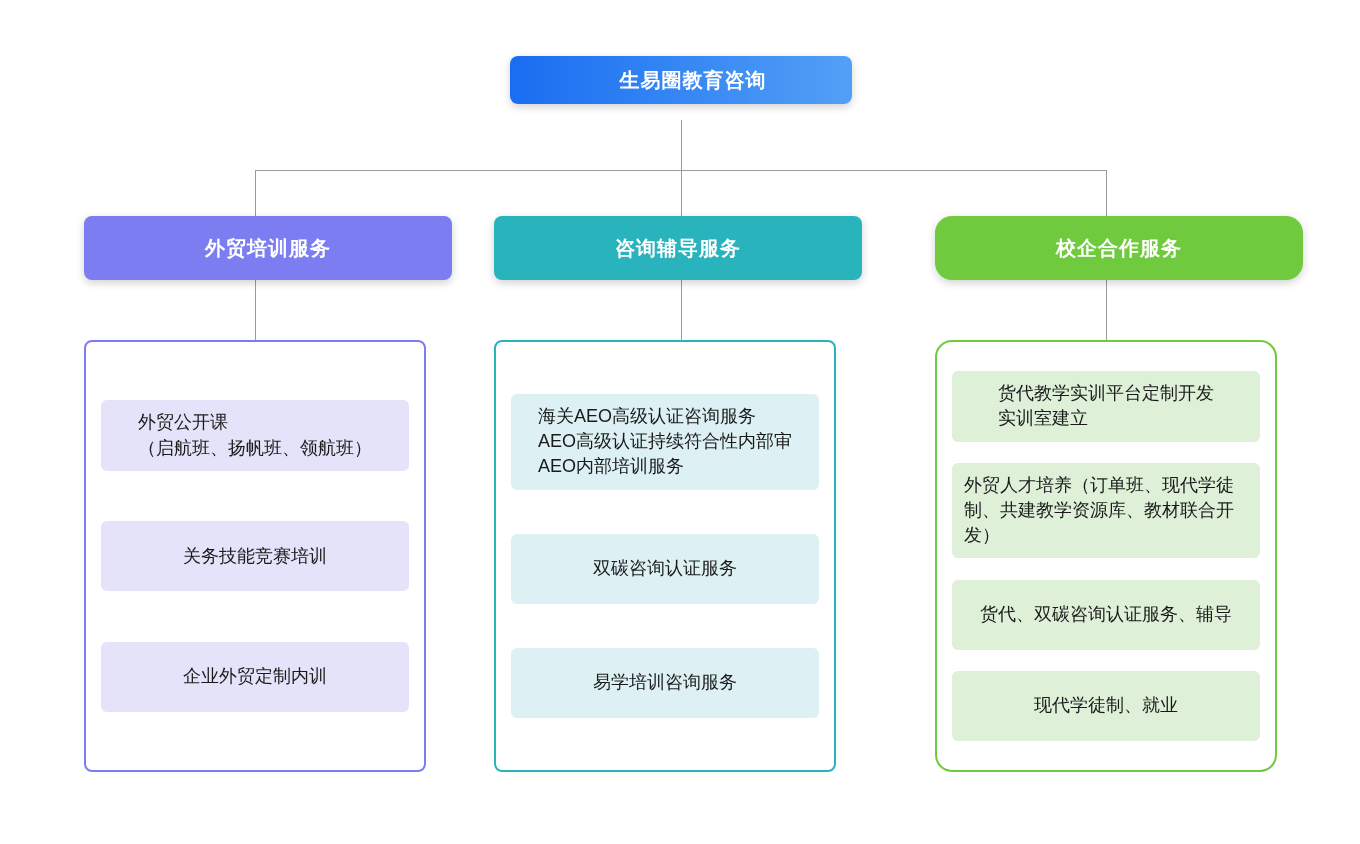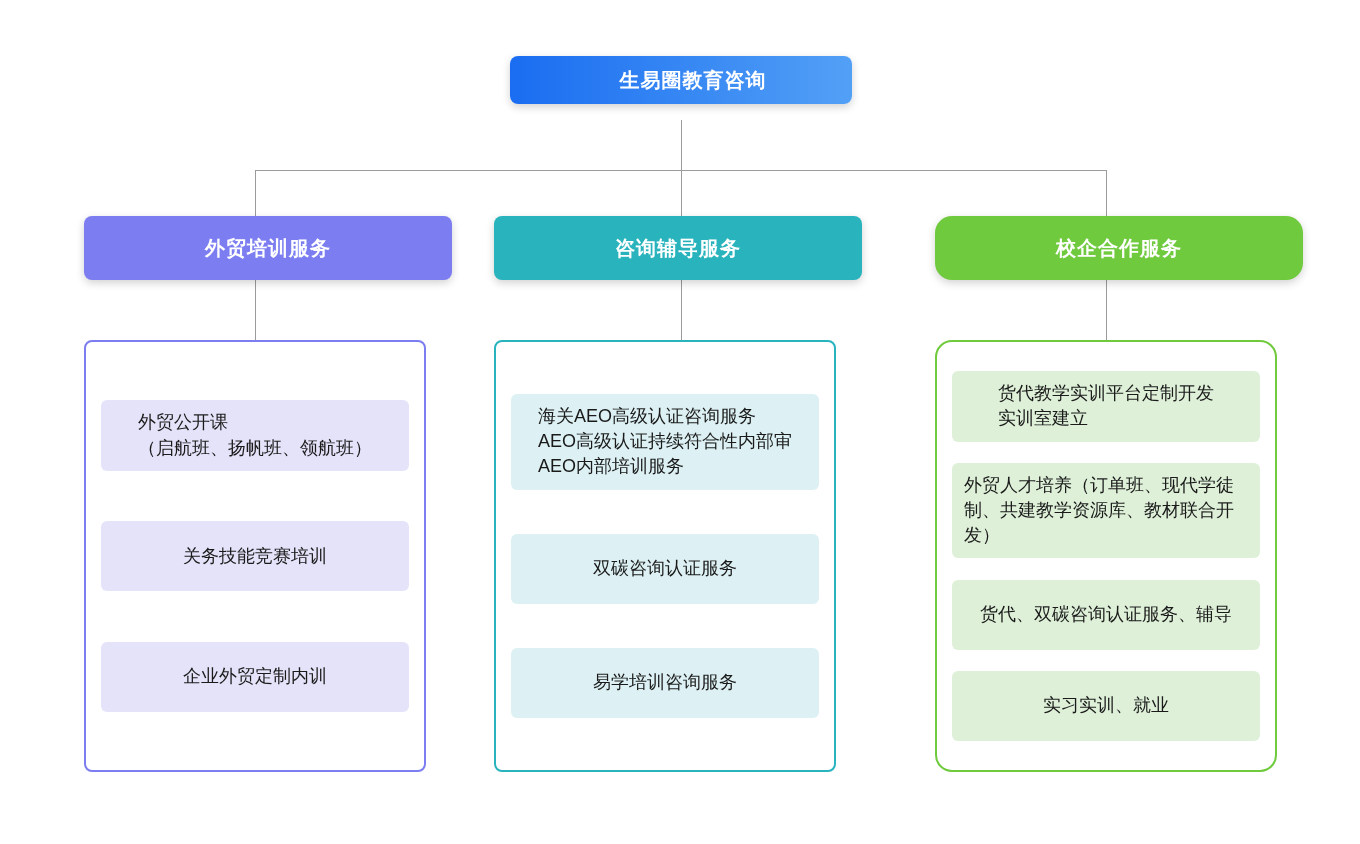--- a/index.html
+++ b/index.html
@@ -118,17 +118,17 @@
     </div>
   </div>
 
   <div class="column col3" style="--accent: #6fca3d; --item-bg: #def0d8;">
     <div class="node branch-header">校企合作服务</div>
     <div class="items-container">
       <div class="item">货代教学实训平台定制开发
 实训室建立</div>
       <div class="item">外贸人才培养（订单班、现代学徒制、共建教学资源库、教材联合开发）</div>
       <div class="item">货代、双碳咨询认证服务、辅导</div>
-      <div class="item">实习实训、就业</div>
+      <div class="item">现代学徒制、就业</div>
     </div>
   </div>
 
 </div>
 
 </body></html>

